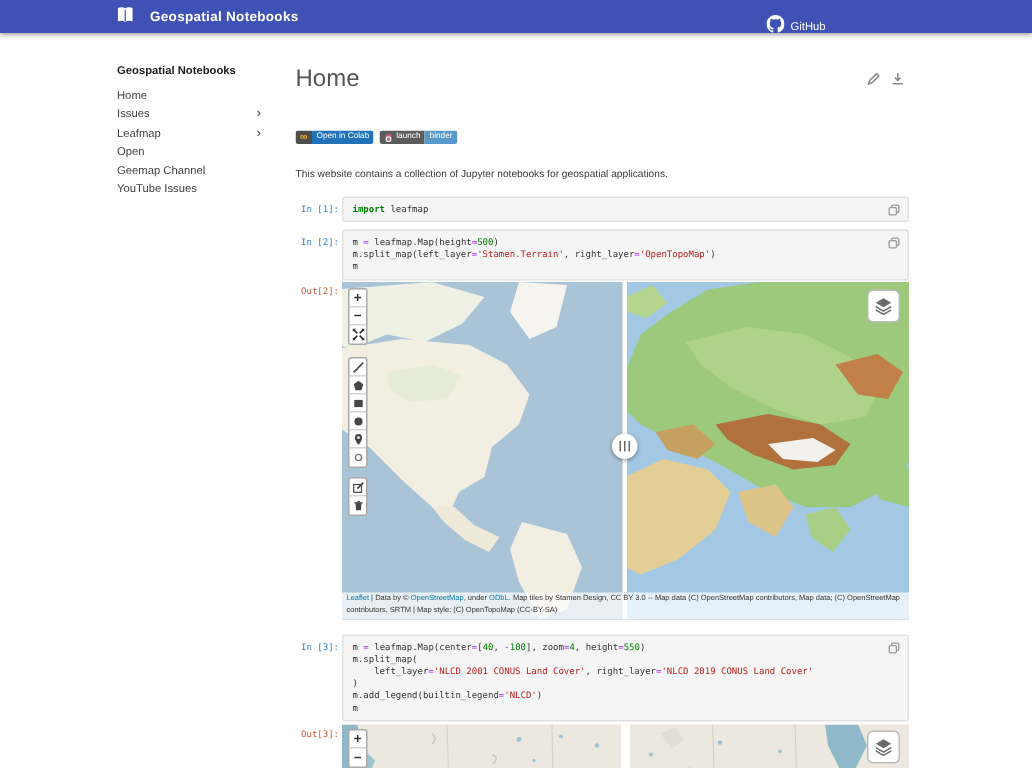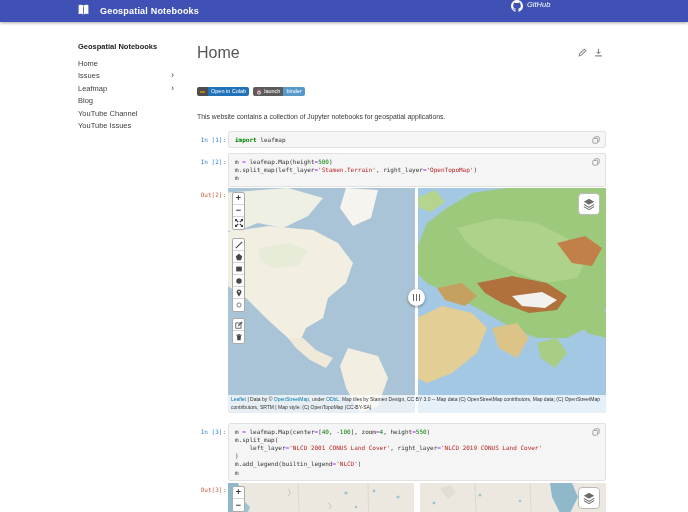--- a/index.html
+++ b/index.html
@@ -9,21 +9,21 @@
   .hdr{position:absolute;top:0;left:0;width:688px;height:22px;background:var(--header-bg);
        box-shadow:0 1px 3px rgba(0,0,0,.35);display:flex;align-items:center;z-index:50;}
   .hdr-logo{position:absolute;left:77px;top:4px;width:13px;height:13px;}
   .hdr-title{position:absolute;left:100px;top:0;line-height:22px;color:#fff;font-weight:bold;font-size:9px;letter-spacing:.2px;}
   .searchbox{position:absolute;left:392px;top:3px;width:106px;height:16px;background:var(--search-bg);
              border-radius:2px;display:flex;align-items:center;padding:0 4px;box-sizing:border-box;}
   .searchbox svg{flex:0 0 auto;}
   .searchbox input{background:transparent;border:none;outline:none;color:#fff;font-size:7.5px;
                    width:80px;margin-left:4px;font-family:"Liberation Sans",sans-serif;}
   .searchbox input::placeholder{color:#c9cef0;}
-  .gh{position:absolute;left:511px;top:0;height:22px;display:flex;align-items:flex-start;cursor:pointer;font-style:italic;}
+  .gh{position:absolute;left:511px;top:0;height:22px;display:flex;align-items:flex-end;cursor:pointer;}
   .gh-label{color:#fff;font-size:7.5px;margin-left:4px;}
   
   .sidebar{position:absolute;left:78px;top:42px;width:96px;font-size:7.5px;}
   .sb-title{font-weight:bold;color:#1c1c1c;margin-bottom:6px;cursor:pointer;}
   .sb-item{display:flex;justify-content:space-between;align-items:center;height:12.5px;color:#3d3d3d;cursor:pointer;}
   .sb-chev{color:#3d3d3d;font-size:9px;line-height:1;}
   
   .main{position:absolute;left:197px;top:40px;width:409px;}
   .page-title{font-size:16px;font-weight:400;color:#555;margin:0;position:absolute;top:4px;left:0;}
   .title-icons{position:absolute;top:8px;right:3px;display:flex;gap:7px;}
@@ -106,24 +106,24 @@
         </div>
         <div class="sb-item">
           <span>Issues</span>
           <span class="sb-chev">›</span>
         </div>
         <div class="sb-item">
           <span>Leafmap</span>
           <span class="sb-chev">›</span>
         </div>
         <div class="sb-item">
-          <span>Blog</span>
-        </div>
-        <div class="sb-item">
-          <span>YouTube Channel</span>
+          <span>Open</span>
+        </div>
+        <div class="sb-item">
+          <span>Geemap Channel</span>
         </div>
         <div class="sb-item">
           <span>YouTube Issues</span>
         </div>
       </nav>
   </div>
 
   <div class="main">
     <h1 class="page-title">Home</h1>
     <div class="title-icons">

